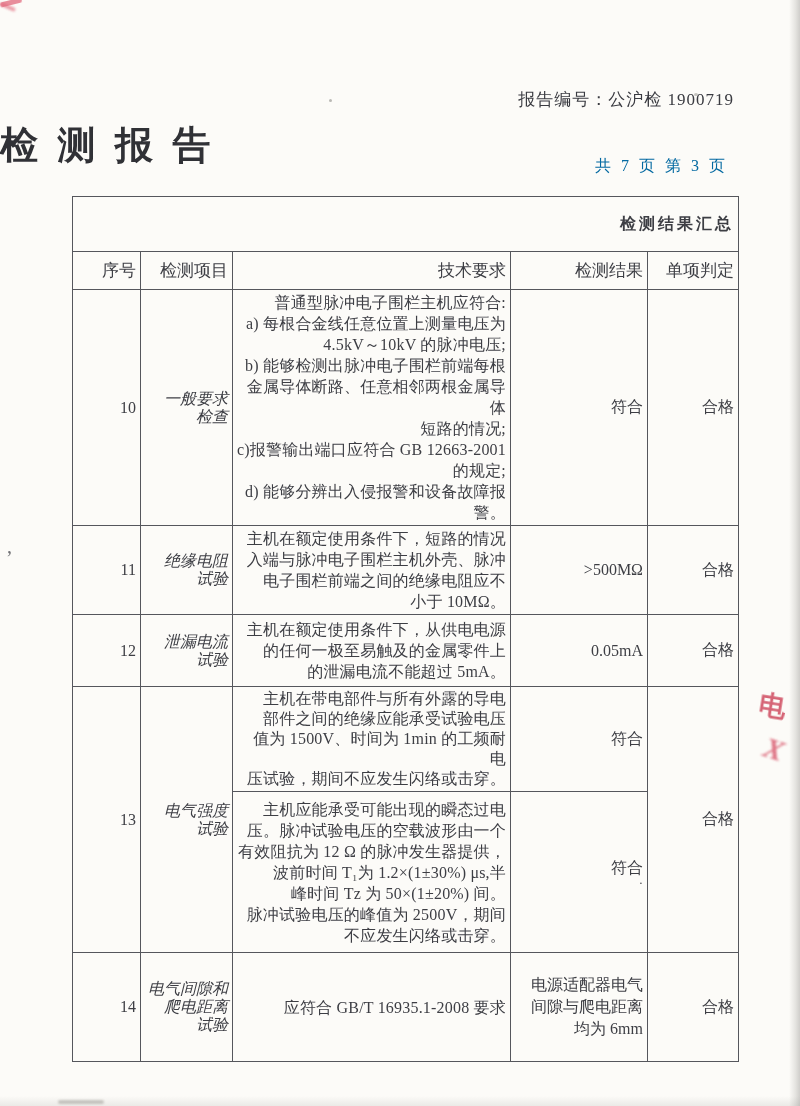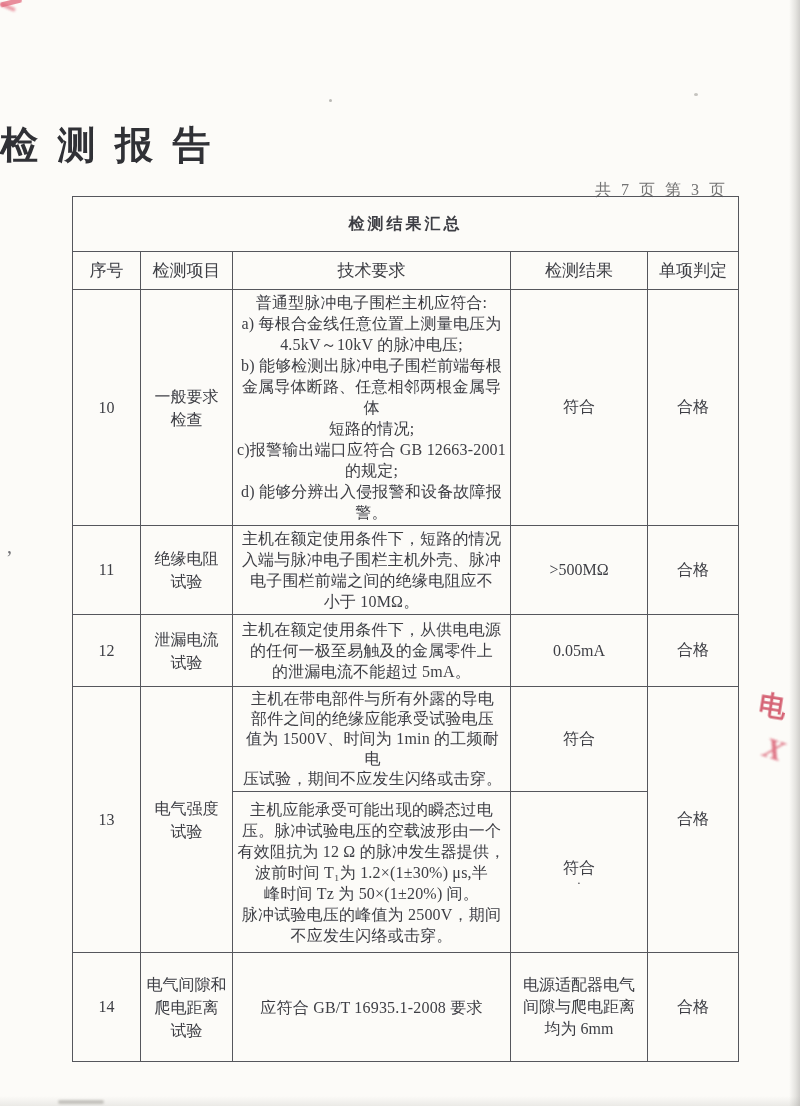--- a/index.html
+++ b/index.html
@@ -10,33 +10,33 @@
     color:#3d3e44;
   }
   
   .edge-right{position:absolute;top:0;right:0;width:11px;height:1106px;
     background:linear-gradient(to right,rgba(0,0,0,0),rgba(120,118,112,0.18) 60%,rgba(90,88,84,0.28));pointer-events:none;}
   .edge-bottom{position:absolute;left:0;bottom:0;width:800px;height:10px;
     background:linear-gradient(to bottom,rgba(0,0,0,0),rgba(130,128,122,0.14));pointer-events:none;}
   .report-no{position:absolute;top:88px;right:66px;font-size:17px;letter-spacing:1px;color:#3a3b41;}
   .title{position:absolute;top:120px;left:0;width:800px;margin:0;text-align:left;
     font-size:38px;font-weight:bold;letter-spacing:5px;color:#303136;}
-  .page-info{position:absolute;top:180px;right:72px;font-size:16px;letter-spacing:3px;color:#737373;}
+  .page-info{position:absolute;top:156px;right:72px;font-size:16px;letter-spacing:3px;color:#0369a1;}
 
   table.results{position:absolute;left:72px;top:196px;width:666px;
     border-collapse:collapse;table-layout:fixed;}
   table.results td{
-    border:1.4px solid #55565c;vertical-align:middle;text-align:center;
+    border:1.4px solid #55565c;vertical-align:middle;text-align:right;
     font-size:16px;padding:2px 4px;color:#3d3e44;overflow:hidden;
   }
   td.tbl-title{height:50px;font-size:20px;font-weight:bold;letter-spacing:3px;border-bottom-width:1.4px;}
   tr.trow-head td{height:33px;font-size:17px;}
   td.c-req{text-align:left;white-space:pre-line;padding:3px 9px;line-height:21px;font-size:15px;letter-spacing:0.2px;}
   td.c-res-left{text-align:left;white-space:pre-line;padding:3px 9px;line-height:22px;font-size:15px;}
-  td.c-item{white-space:pre-line;line-height:23px;font-size:17px;}
+  td.c-item{white-space:pre-line;line-height:18px;font-size:17px;font-style:italic;}
   tr.r10 td{height:208px;}
   tr.r11 td{height:83px;}
   tr.r12 td{height:67px;}
   tr.r13a td{height:82px;}
   tr.r13a td.c-req{line-height:20px;padding-left:6px;}
   tr.r13b td{height:156px;}
   tr.r14 td{height:104px;}
   td.dot-after::after{content:"·";display:block;font-size:13px;line-height:8px;color:#4a4b51;}
 
   
@@ -55,20 +55,21 @@
   .left-mark{position:absolute;left:7px;top:535px;font-size:20px;color:#4c4d53;opacity:.8;}
   .speck1{position:absolute;left:329px;top:99px;width:3px;height:3px;background:#8e8d89;border-radius:50%;opacity:.6;}
   .speck2{position:absolute;left:694px;top:93px;width:4px;height:3px;background:#97958f;border-radius:50%;opacity:.55;}
   .speck3{position:absolute;left:58px;top:1100px;width:46px;height:4px;background:#9b9992;border-radius:2px;opacity:.5;filter:blur(1px);}
 </style>
 </head>
 <body>
 
 <div class="page">
 
+  <div class="report-no">报告编号：公沪检 1900719</div>
   <h1 class="title">检 测 报 告</h1>
   <div class="page-info">共 7 页  第 3 页</div>
 
   <table class="results">
     <colgroup>
       <col style="width:68px">
         <col style="width:92px">
         <col style="width:278px">
         <col style="width:137px">
         <col style="width:91px">

